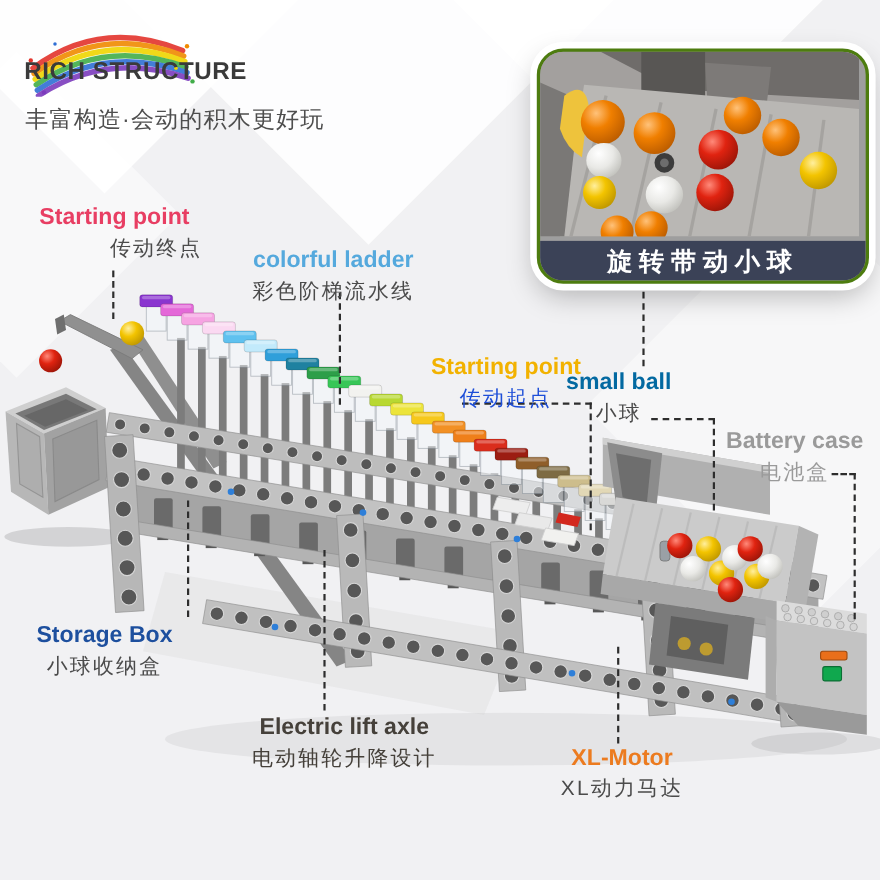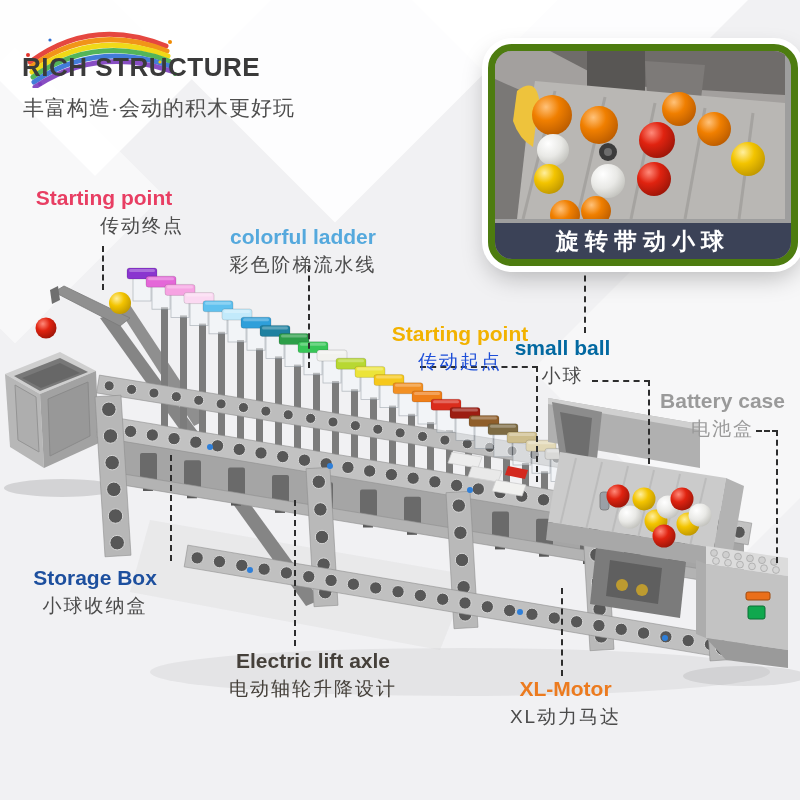--- a/index.html
+++ b/index.html
@@ -2,24 +2,24 @@
 <html><head>
 <meta charset="utf-8">
 <style>
   html,body{margin:0;padding:0;}
   body{font-family:"Liberation Sans","DejaVu Sans",sans-serif;}
   #stage{position:relative;width:800px;height:800px;background:#f1f1f3;overflow:hidden;}
   .deco{position:absolute;background:#ffffff;transform:rotate(45deg);}
   
   #logo{position:absolute;left:0;top:0;width:320px;height:130px;z-index:6;}
   #swash{position:absolute;left:20px;top:22px;width:160px;height:66px;}
-  #title{position:absolute;left:22px;top:52px;font-size:26px;font-weight:800;color:#3a3a3a;letter-spacing:0.5px;white-space:nowrap;}
+  #title{position:absolute;left:22px;top:52px;font-size:22px;font-weight:800;color:#3a3a3a;letter-spacing:0.5px;white-space:nowrap;}
   #subtitle{position:absolute;left:23px;top:94px;font-size:21px;font-weight:500;color:#4e4e4e;letter-spacing:1px;white-space:nowrap;}
   
-  #inset{position:absolute;left:488px;top:44px;width:296px;height:208px;border:7px solid #4d7c0f;border-radius:24px;overflow:hidden;background:#9e9e9e;box-shadow:0 0 0 6px #ffffff,0 10px 26px rgba(0,0,0,.28);z-index:5;}
+  #inset{position:absolute;left:488px;top:44px;width:296px;height:208px;border:3px solid #4d7c0f;border-radius:24px;overflow:hidden;background:#9e9e9e;box-shadow:0 0 0 6px #ffffff,0 10px 26px rgba(0,0,0,.28);z-index:5;}
   #inset-caption{position:absolute;left:0;right:0;bottom:0;height:36px;background:#3b4257;color:#ffffff;display:flex;align-items:center;justify-content:center;font-size:23px;font-weight:600;letter-spacing:6px;}
   
   #machine-svg{position:absolute;left:0;top:0;z-index:1;}
   
   .leader-v{position:absolute;width:0;border-left:2px dashed #2d2d2d;z-index:3;}
   .leader-h{position:absolute;height:0;border-top:2px dashed #2d2d2d;z-index:3;}
   
   .callout{position:absolute;text-align:center;z-index:4;}
   .callout .en{font-weight:bold;font-size:21px;white-space:nowrap;}
   .callout .zh{font-size:19px;color:#4b4b4b;letter-spacing:2px;margin-top:3px;white-space:nowrap;}

